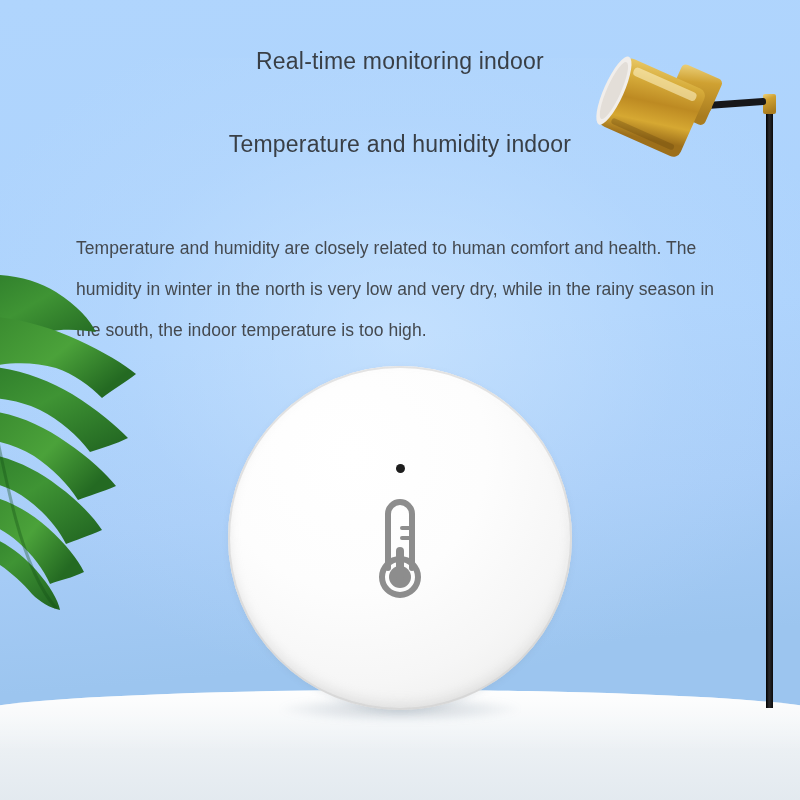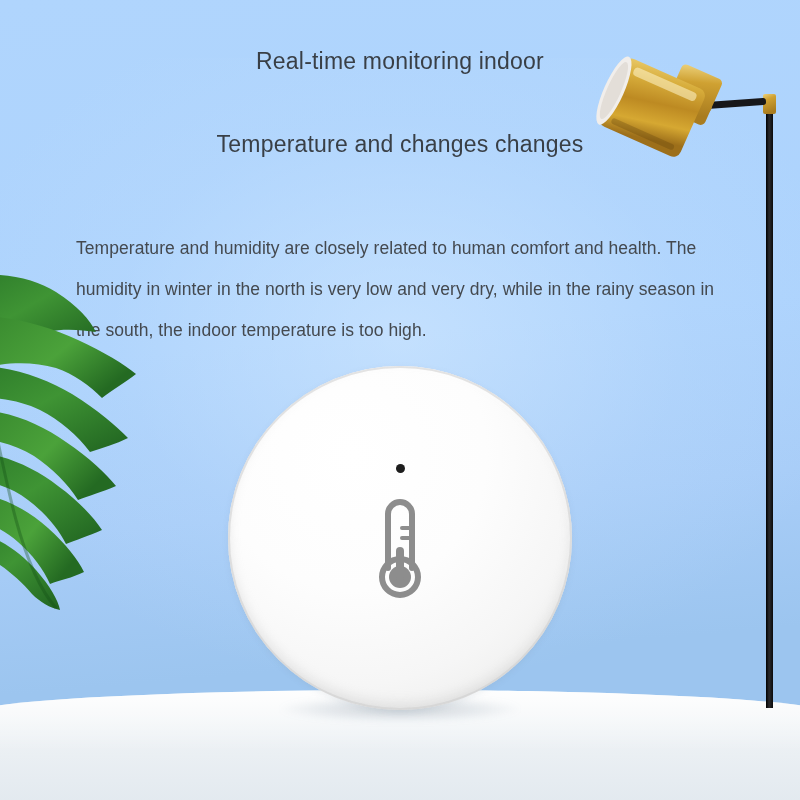--- a/index.html
+++ b/index.html
@@ -168,21 +168,21 @@
 <body>
 
 <div id="scene">
 
   <div class="bg-glow"></div>
 
   <div id="table-surface"></div>
   <div id="table-highlight"></div>
 
   <div class="headline" id="headline-1">Real-time monitoring indoor</div>
-  <div class="headline" id="headline-2">Temperature and changes changes</div>
+  <div class="headline" id="headline-2">Temperature and humidity indoor</div>
 
   <div id="body-copy">
     <p>Temperature and humidity are closely related to human comfort and health. The humidity in winter in the north is very low and very dry, while in the rainy season in the south, the indoor temperature is too high.</p>
   </div>
 
   <div id="plant-leaf">
     <svg viewBox="0 0 180 360" xmlns="http://www.w3.org/2000/svg">
       <defs>
         <linearGradient id="leafGrad" x1="0" y1="0" x2="1" y2="1">
           <stop offset="0%" stop-color="#2c7a2a"></stop>

